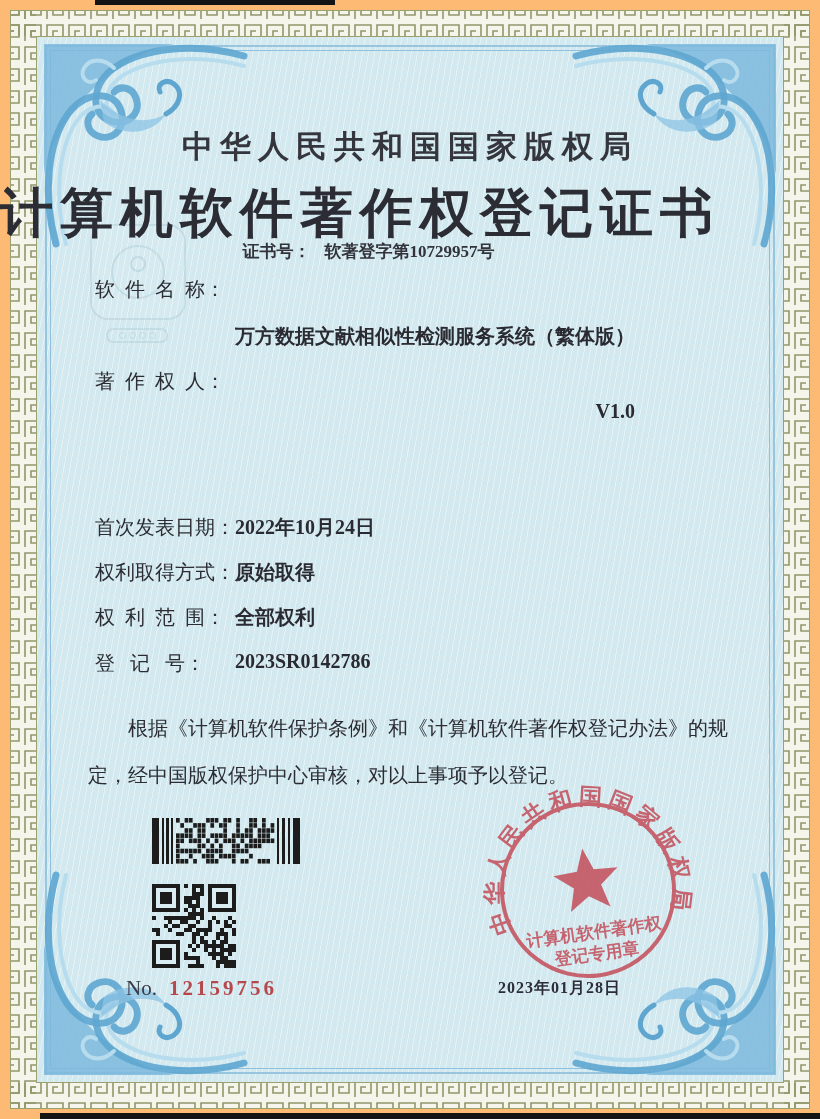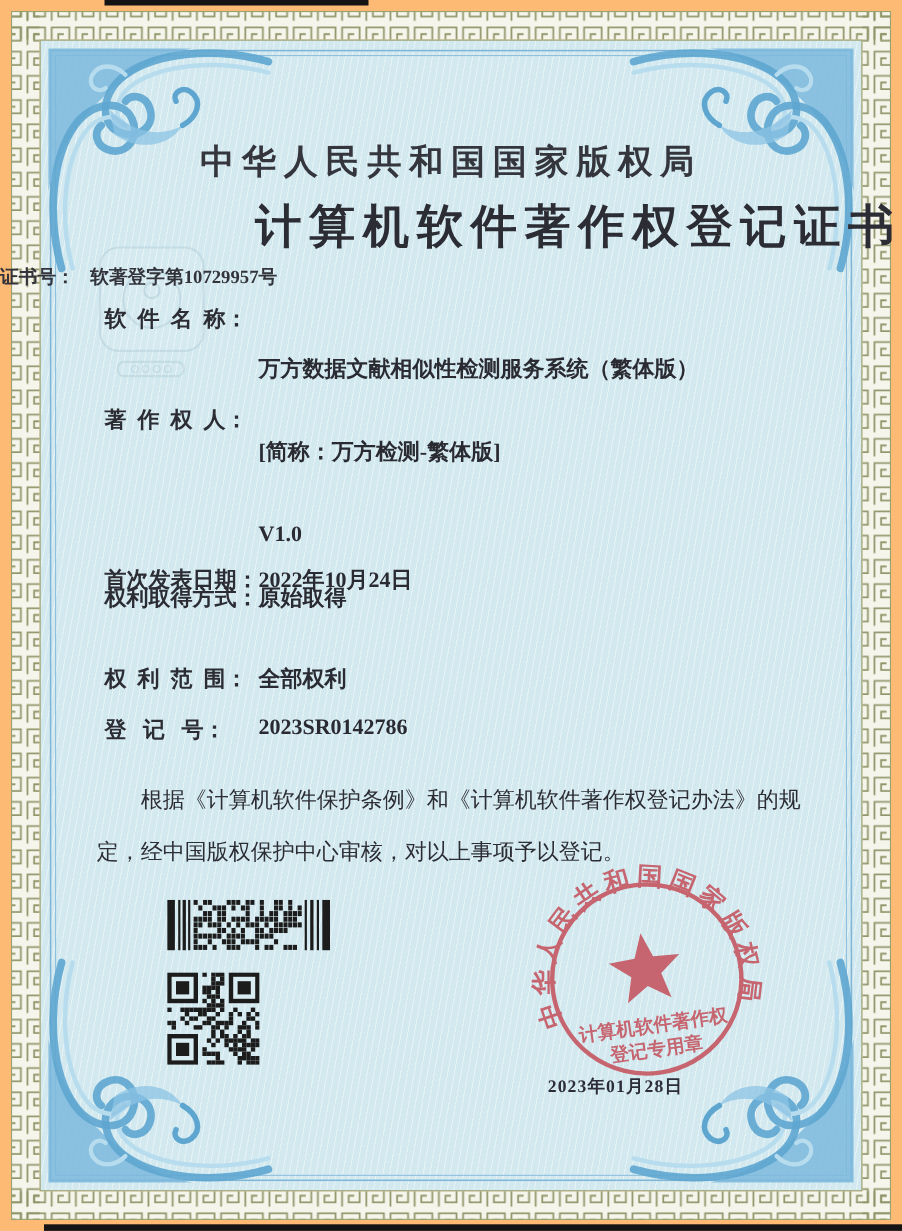--- a/index.html
+++ b/index.html
@@ -16,25 +16,25 @@
   }
   .artifact { position:absolute; background:#141414; }
   .artifact.top { left:95px; top:0; width:240px; height:5px; }
   .artifact.bottom { left:40px; bottom:0; width:780px; height:6px; }
   .content { position:absolute; left:0; top:0; width:820px; height:1119px; }
   .authority {
     position:absolute; top:126px; left:0; width:820px; text-align:center;
     font-size:31px; font-weight:700; letter-spacing:7px; color:#35353d;
   }
   .cert-title {
-    position:absolute; top:178px; left:0; width:820px; text-align:right;
-    font-size:42px; font-weight:700; letter-spacing:7px; color:#2c2c34;
+    position:absolute; top:178px; left:0; width:820px; text-align:left;
+    font-size:53px; font-weight:700; letter-spacing:7px; color:#2c2c34;
   }
   .cert-no {
-    position:absolute; top:240px; left:0; width:737px; text-align:left;
+    position:absolute; top:240px; left:0; width:737px; text-align:center;
     font-size:17px; font-weight:700; color:#33333b;
   }
   .cert-no .v { margin-left:14px; }
   .watermark { position:absolute; left:90px; top:224px; width:100px; opacity:0.5; }
   .wm-box {
     width:96px; height:96px; border:2px solid rgba(148,180,194,0.55); border-radius:18px;
     position:relative; background:rgba(255,255,255,0.12);
   }
   .wm-ring {
     position:absolute; left:19px; top:19px; width:54px; height:54px; border-radius:50%;
@@ -43,24 +43,24 @@
   .wm-dot {
     position:absolute; left:38px; top:30px; width:16px; height:16px; border-radius:50%;
     border:2px solid rgba(148,180,194,0.6);
   }
   .wm-pill {
     margin:8px 0 0 16px; width:62px; height:15px; border-radius:7px;
     border:2px solid rgba(148,180,194,0.5); display:flex; align-items:center; justify-content:center; gap:3px;
   }
   .wm-pill i { width:7px; height:7px; border-radius:50%; border:1.5px solid rgba(148,180,194,0.6); display:block; }
   .field-row { position:absolute; left:95px; width:680px; color:#2c2c34; }
-  .field-row .lbl { font-size:20px; font-weight:700; white-space:pre;margin-top:32px; }
+  .field-row .lbl { font-size:20px; font-weight:400; white-space:pre;margin-top:32px; }
   .field-row .val {
     position:absolute; left:140px; top:0; font-size:20px; font-weight:700;
-    white-space:pre; color:#2a2a32;
+    white-space:pre; color:#2a2a32;text-align:right;
   }
   .field-row .val.multi div { line-height:29px; }
   .statement {
     position:absolute; left:88px; top:705px; width:640px;
     font-size:20px; font-weight:400; color:#2c2c34; line-height:47px; text-indent:2em;
   }
   .barcode { position:absolute; left:152px; top:818px; }
   .qrcode { position:absolute; left:152px; top:884px; }
   .no-line { position:absolute; left:126px; top:976px; font-size:21px; color:#3a3a44; }
   .no-line .num { color:#b5484d; letter-spacing:3px; margin-left:12px; font-weight:700; }
@@ -133,36 +133,35 @@
     <div class="authority">中华人民共和国国家版权局</div>
     <div class="cert-title">计算机软件著作权登记证书</div>
     <div class="cert-no">
       <span>证书号：</span><span class="v">软著登字第10729957号</span>
     </div>
 
     <div class="field-row" style="top:276px">
       <span class="lbl">软  件  名  称：</span>
       <div class="val multi">
         <div>万方数据文献相似性检测服务系统（繁体版）</div>
-        <div>[简称：万方检测-繁体版]</div>
         <div>V1.0</div>
       </div>
     </div>
 
     <div class="field-row" style="top:368px">
       <span class="lbl">著  作  权  人：</span>
     </div>
 
 
     <div class="field-row" style="top:514px">
       <span class="lbl">首次发表日期：</span>
       <span class="val">2022年10月24日</span>
     </div>
 
-    <div class="field-row" style="top:530px">
+    <div class="field-row" style="top:559px">
       <span class="lbl">权利取得方式：</span>
       <span class="val">原始取得</span>
     </div>
 
     <div class="field-row" style="top:604px">
       <span class="lbl">权  利  范  围：</span>
       <span class="val">全部权利</span>
     </div>
 
     <div class="field-row" style="top:650px">
@@ -452,17 +451,20 @@
           <textPath href="#sealArc" startOffset="2">中华人民共和国国家版权局</textPath>
         </text>
         <g transform="translate(0,-8)">
           <path d="M0,-34 L8.5,-11.7 L32.3,-10.5 L13.7,4.45 L20,27.5 L0,14.4 L-20,27.5 L-13.7,4.45 L-32.3,-10.5 L-8.5,-11.7 Z" fill="#c4525e"></path>
         </g>
         <text x="0" y="48" text-anchor="middle" font-size="17" font-weight="700" fill="#c4525e" font-family="'Liberation Serif',serif">计算机软件著作权</text>
         <text x="0" y="70" text-anchor="middle" font-size="17" font-weight="700" fill="#c4525e" font-family="'Liberation Serif',serif">登记专用章</text>
       </g>
     </svg>
 
+    <div class="no-line">
+      <span>No.</span><span class="num">12159756</span>
+    </div>
 
     <div class="issue-date">2023年01月28日</div>
 
   </div>
 </div>
 
 </body></html>

